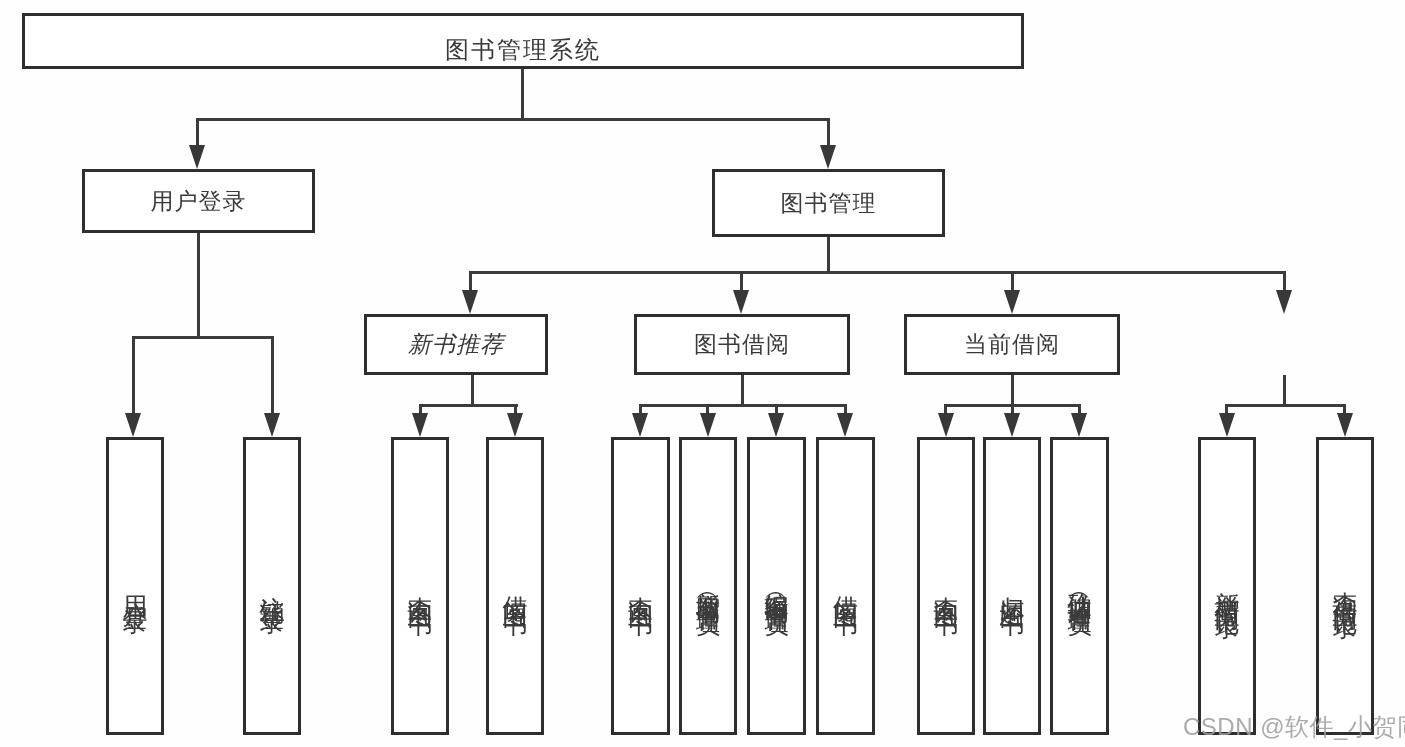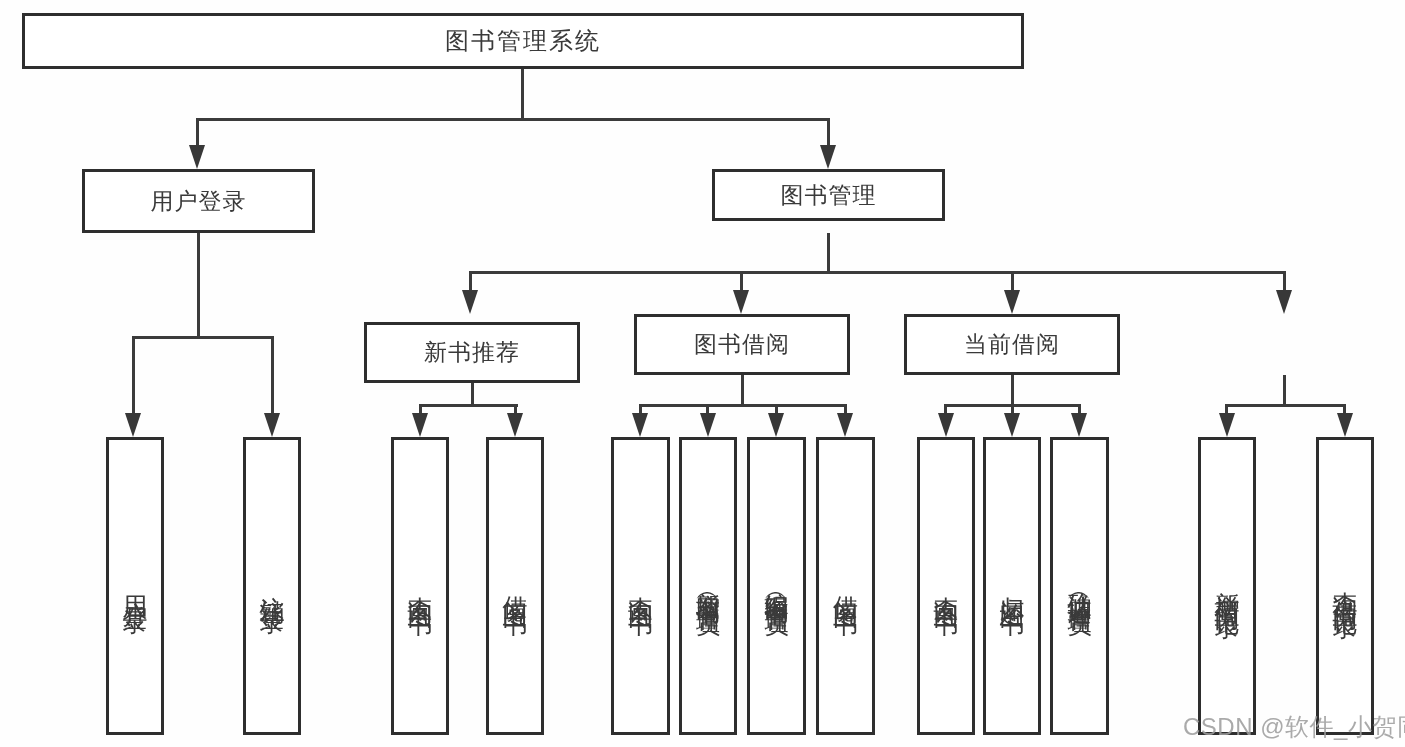--- a/index.html
+++ b/index.html
@@ -16,21 +16,21 @@
     box-sizing: border-box;
     border: 3px solid #2e2e2e;
     background: #ffffff;
     color: #3a3a3a;
     display: flex;
     align-items: center;
     justify-content: center;
     z-index: 2;
   }
   .hbox { font-size: 23px; letter-spacing: 1px; }
-  .title-box { font-size: 24px; letter-spacing: 2px; }
+  .title-box { font-size: 24px; letter-spacing: 2px; align-items: flex-end; }
   .vbox {
     writing-mode: vertical-rl;
     text-orientation: mixed;
     font-size: 25px;
     letter-spacing: 5px;
     line-height: 1;
   }
   .vbox.long { letter-spacing: 3px; font-size: 24px; }
   .line {
     position: absolute;
@@ -70,21 +70,21 @@
   <div class="line vl" style="left:521px; top:69px; height:51px;"></div>
   <div class="line hl" style="left:196px; top:118px; width:634px;"></div>
   <div class="line vl" style="left:196px; top:118px; height:30px;"></div>
   <div class="arr" style="left:189px; top:145px;"></div>
   <div class="line vl" style="left:827px; top:118px; height:30px;"></div>
   <div class="arr" style="left:820px; top:145px;"></div>
 
   <div class="box hbox" style="left:82px; top:169px; width:233px; height:64px;">
     <span>用户登录</span>
   </div>
-  <div class="box hbox" style="left:712px; top:169px; width:233px; height:52px;">
+  <div class="box hbox" style="left:712px; top:169px; width:233px; height:68px;">
     <span>图书管理</span>
   </div>
 
   <div class="line vl" style="left:197px; top:233px; height:105px;"></div>
   <div class="line hl" style="left:132px; top:336px; width:142px;"></div>
   <div class="line vl" style="left:132px; top:336px; height:80px;"></div>
   <div class="arr" style="left:125px; top:413px;"></div>
   <div class="line vl" style="left:271px; top:336px; height:80px;"></div>
   <div class="arr" style="left:264px; top:413px;"></div>
 
@@ -92,21 +92,21 @@
   <div class="line hl" style="left:469px; top:271px; width:817px;"></div>
   <div class="line vl" style="left:469px; top:271px; height:22px;"></div>
   <div class="arr" style="left:462px; top:290px;"></div>
   <div class="line vl" style="left:740px; top:271px; height:22px;"></div>
   <div class="arr" style="left:733px; top:290px;"></div>
   <div class="line vl" style="left:1011px; top:271px; height:22px;"></div>
   <div class="arr" style="left:1004px; top:290px;"></div>
   <div class="line vl" style="left:1283px; top:271px; height:22px;"></div>
   <div class="arr" style="left:1276px; top:290px;"></div>
 
-  <div class="box hbox" style="left:364px; top:322px; width:216px; height:61px;">
+  <div class="box hbox" style="left:364px; top:314px; width:184px; height:61px;font-style:italic;">
     <span>新书推荐</span>
   </div>
   <div class="box hbox" style="left:904px; top:314px; width:216px; height:61px;">
     <span>当前借阅</span>
   </div>
   <div class="box hbox" style="left:634px; top:314px; width:216px; height:61px;">
     <span>图书借阅</span>
   </div>
 
   <div class="line vl" style="left:471px; top:375px; height:32px;"></div>

